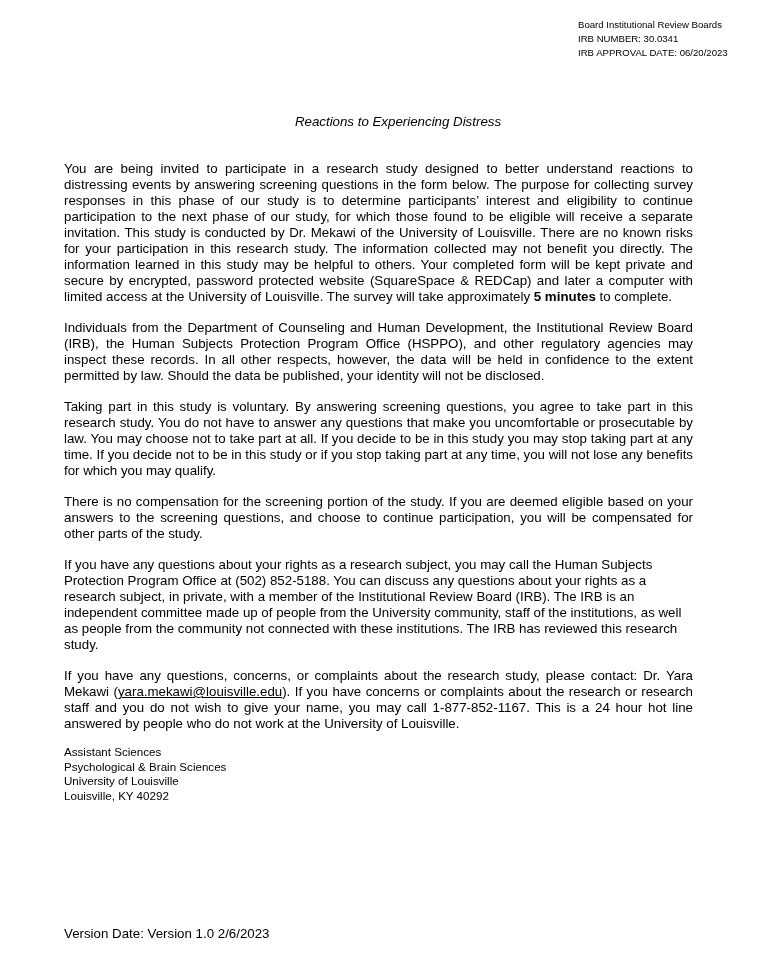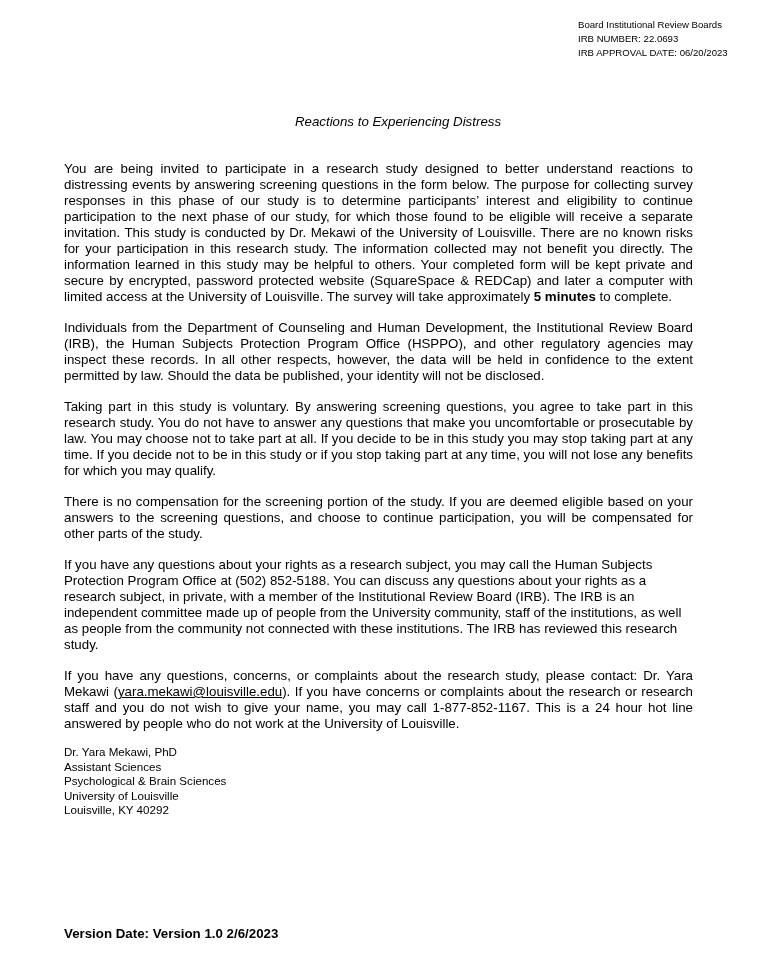--- a/index.html
+++ b/index.html
@@ -6,42 +6,41 @@
     body { width: 760px; height: 972px; position: relative; overflow: hidden;
       font-family: "Liberation Sans", sans-serif; color: #000; }
     .irb { position: absolute; left: 578px; top: 18px; font-size: 9.6px; line-height: 14px; }
     .title { position: absolute; left: 0; width: 760px; top: 114px; text-align: center;
       font-style: italic; font-size: 13.3px; margin-left: 18px; }
     .content { position: absolute; left: 64px; width: 629px; top: 161px; font-size: 13.3px; line-height: 16px; }
     .content p { margin: 0 0 15px 0; }
     .just { text-align: justify; }
     .link { color: #000000; text-decoration: underline; }
     .sig { font-size: 11.6px; line-height: 14.5px; margin-top: -2px; }
-    .version { position: absolute; left: 64px; top: 926px; font-size: 13.3px; font-weight: bold; }
+    .version { position: absolute; left: 64px; top: 926px; font-size: 13.3px; }
   </style>
 </head>
 <body>
 
 <div class="irb">
   <div>Board Institutional Review Boards</div>
-  <div>IRB NUMBER: 22.0693</div>
+  <div>IRB NUMBER: 30.0341</div>
   <div>IRB APPROVAL DATE: 06/20/2023</div>
 </div>
 
 <div class="title">Reactions to Experiencing Distress</div>
 
 <div class="content">
   <p class="just"><span>You are being invited to participate in a research study designed to better understand reactions to distressing events by answering screening questions in the form below. The purpose for collecting survey responses in this phase of our study is to determine participants’ interest and eligibility to continue participation to the next phase of our study, for which those found to be eligible will receive a separate invitation. This study is conducted by Dr. Mekawi of the University of Louisville. There are no known risks for your participation in this research study.  The information collected may not benefit you directly.  The information learned in this study may be helpful to others. Your completed form will be kept private and secure by encrypted, password protected website (SquareSpace &amp; REDCap) and later a computer with limited access at the University of Louisville. The survey will take approximately </span><b>5 minutes</b><span> to complete.</span></p>
   <p class="just">Individuals from the Department of Counseling and Human Development, the Institutional Review Board (IRB), the Human Subjects Protection Program Office (HSPPO), and other regulatory agencies may inspect these records.  In all other respects, however, the data will be held in confidence to the extent permitted by law.  Should the data be published, your identity will not be disclosed.</p>
   <p class="just">Taking part in this study is voluntary.  By answering screening questions, you agree to take part in this research study.  You do not have to answer any questions that make you uncomfortable or prosecutable by law. You may choose not to take part at all. If you decide to be in this study you may stop taking part at any time. If you decide not to be in this study or if you stop taking part at any time, you will not lose any benefits for which you may qualify.</p>
   <p class="just">There is no compensation for the screening portion of the study.  If you are deemed eligible based on your answers to the screening questions, and choose to continue participation, you will be compensated for other parts of the study.</p>
   <p>If you have any questions about your rights as a research subject, you may call the Human Subjects Protection Program Office at (502) 852-5188. You can discuss any questions about your rights as a research subject, in private, with a member of the Institutional Review Board (IRB). The IRB is an independent committee made up of people from the University community, staff of the institutions, as well as people from the community not connected with these institutions. The IRB has reviewed this research study.</p>
   <p class="just"><span>If you have any questions, concerns, or complaints about the research study, please contact:  Dr. Yara Mekawi (</span><a class="link">yara.mekawi@louisville.edu</a><span>). If you have concerns or complaints about the research or research staff and you do not wish to give your name, you may call 1-877-852-1167. This is a 24 hour hot line answered by people who do not work at the University of Louisville.</span></p>
   <div class="sig">
-    <div>Dr. Yara Mekawi, PhD</div>
     <div>Assistant Sciences</div>
     <div>Psychological &amp; Brain Sciences</div>
     <div>University of Louisville</div>
     <div>Louisville, KY 40292</div>
   </div>
 </div>
 
 <div class="version">Version Date: Version 1.0 2/6/2023</div>
 
 </body></html>

